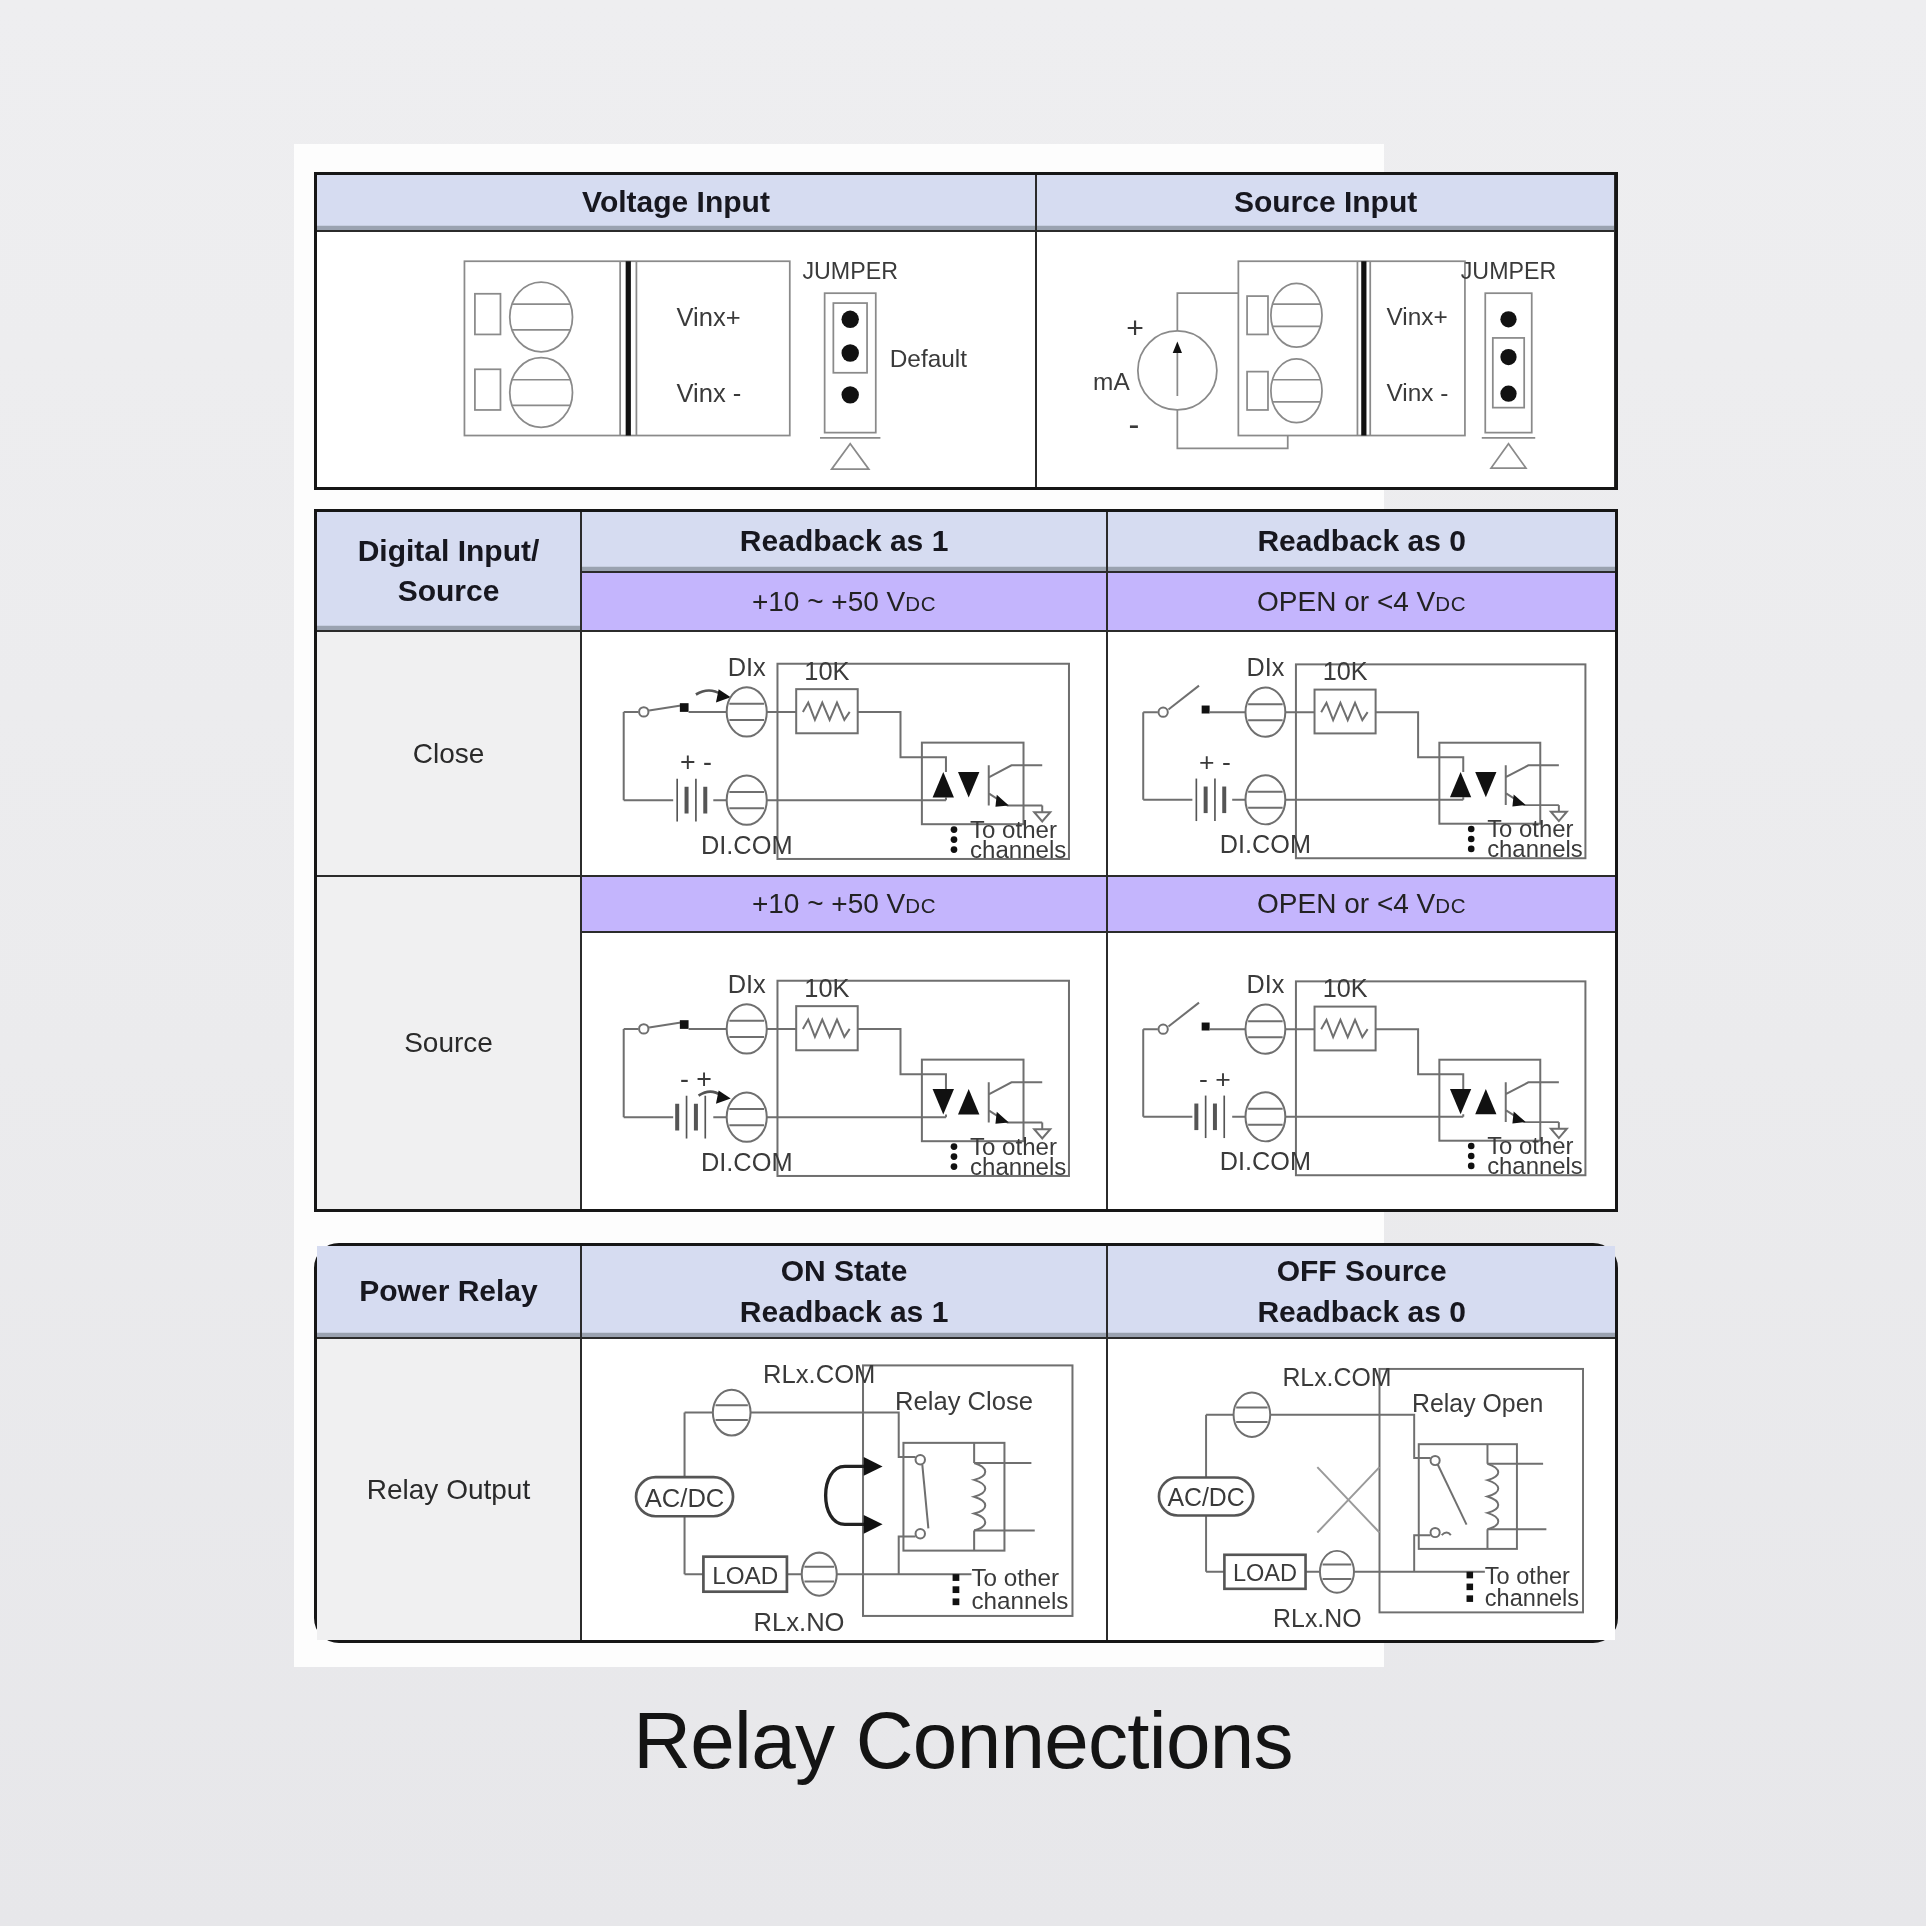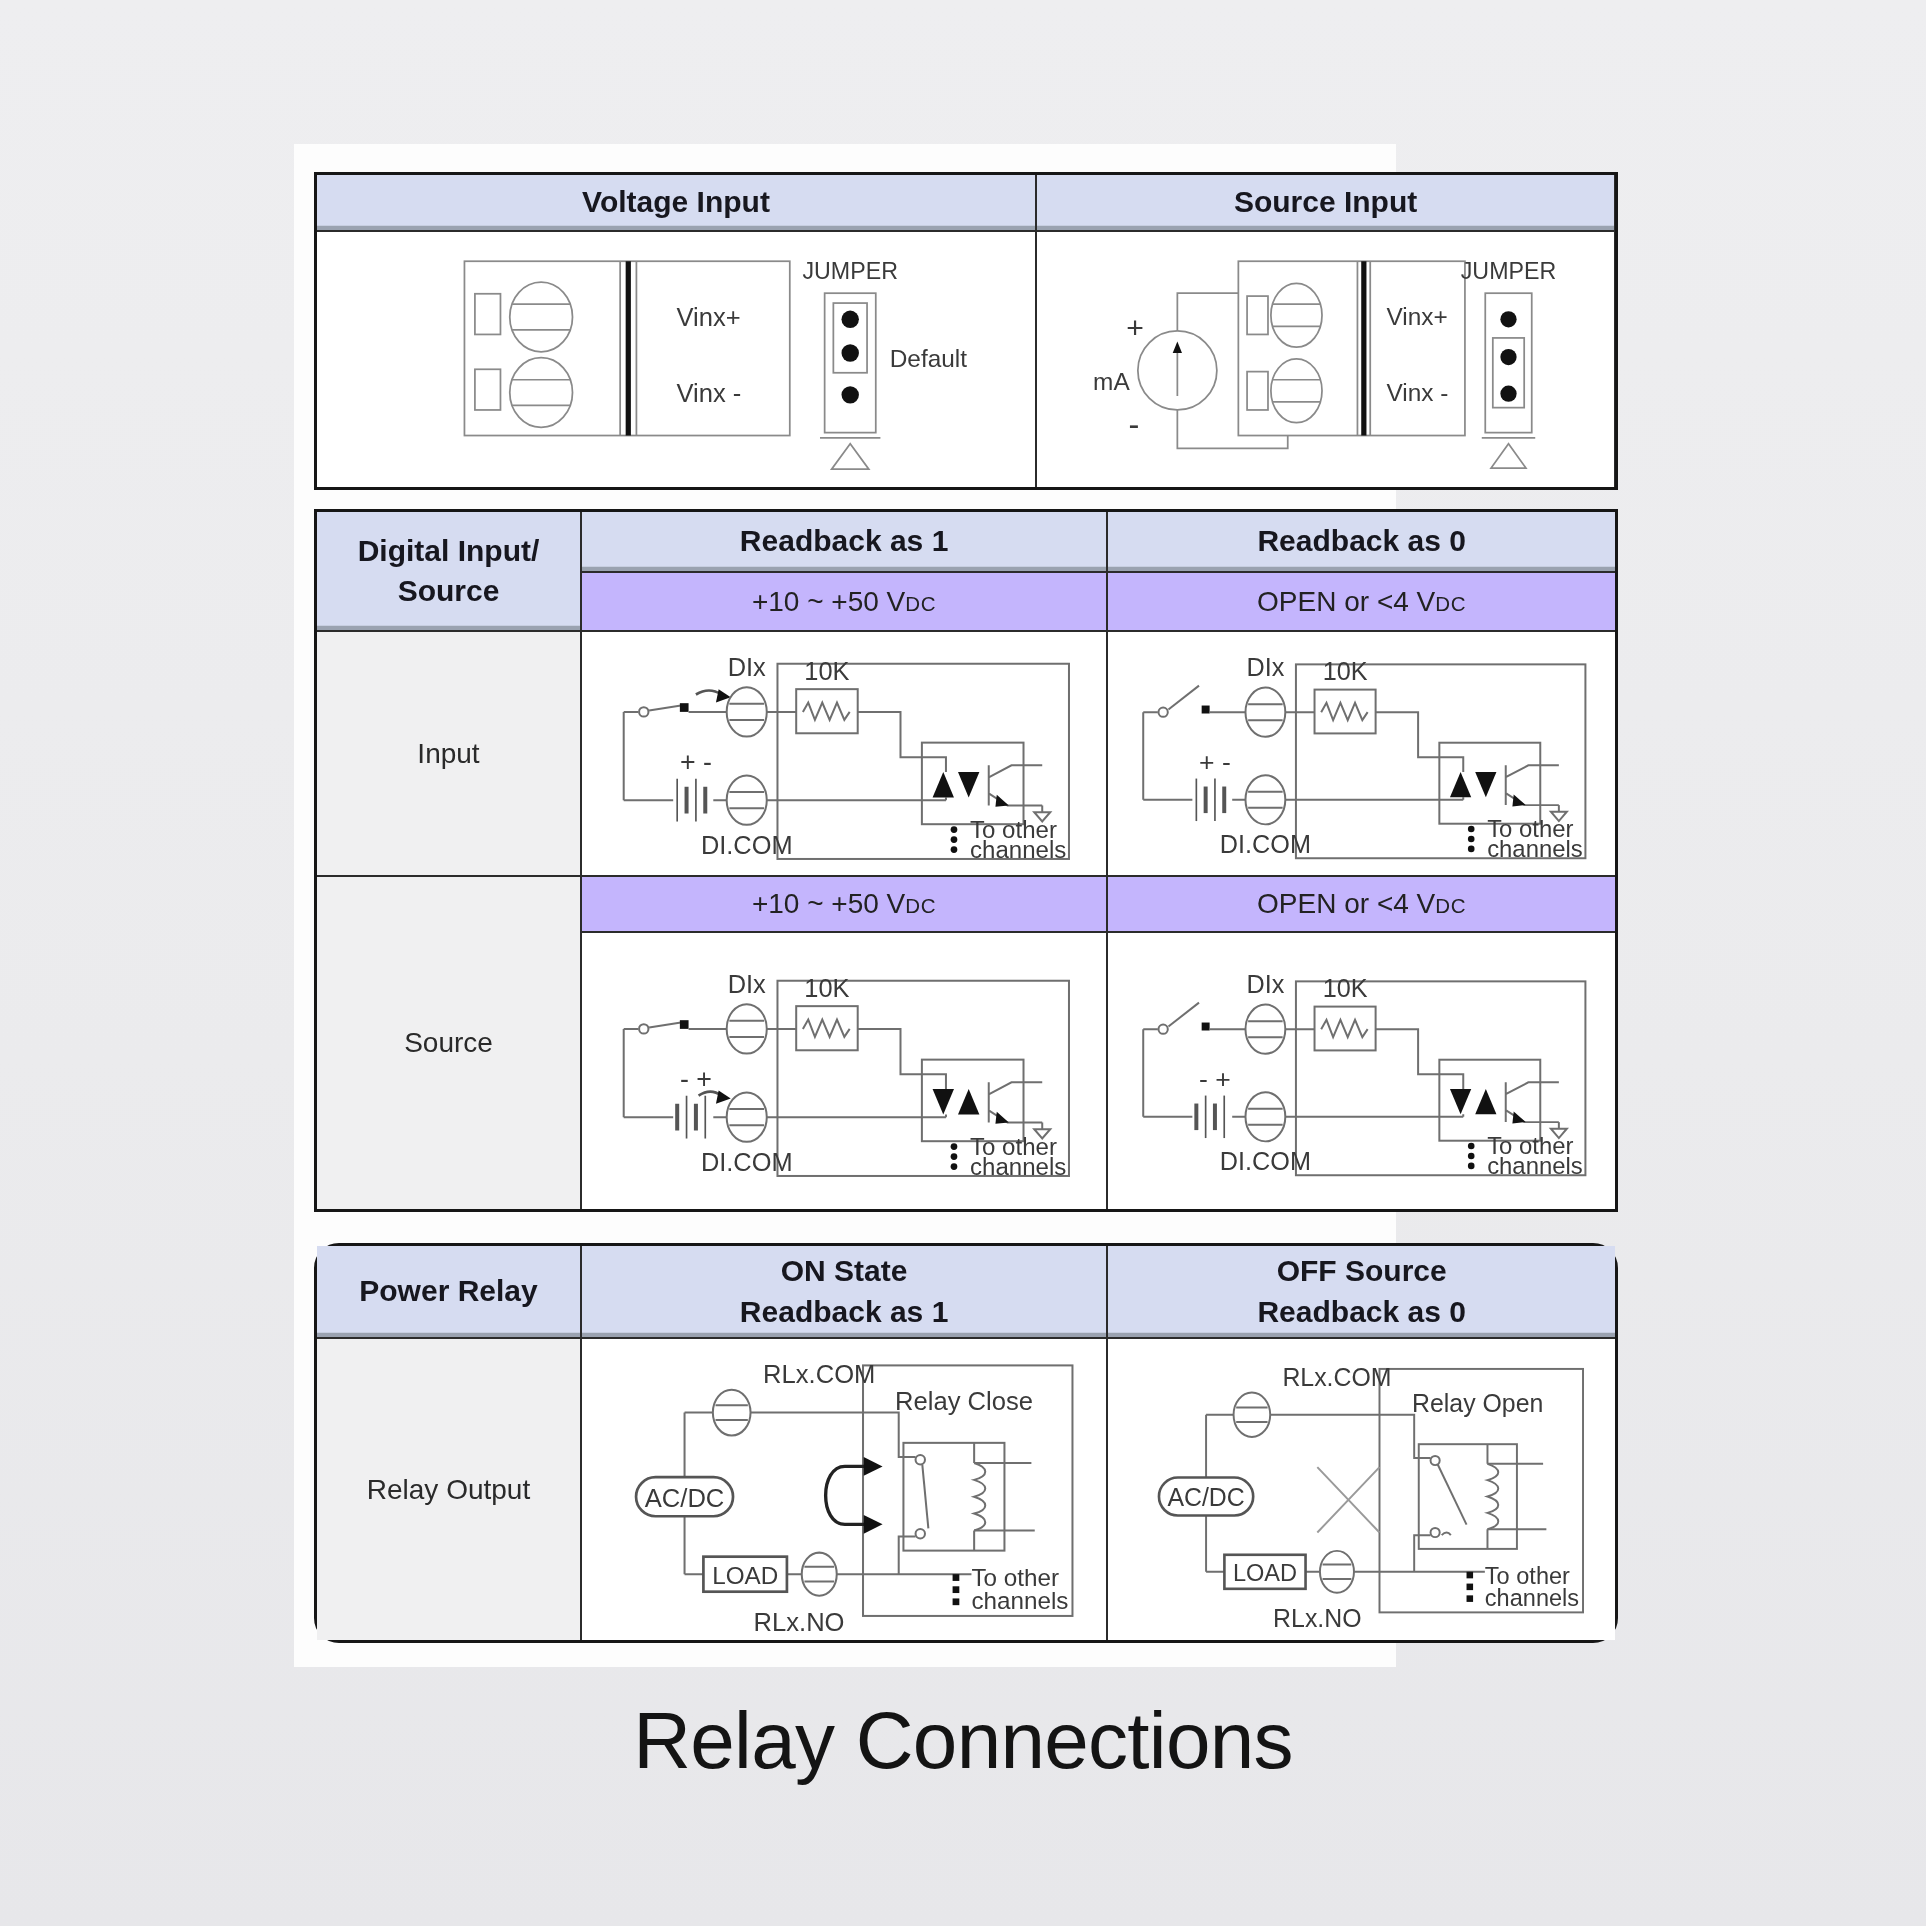--- a/index.html
+++ b/index.html
@@ -5,21 +5,20 @@
   html,body{margin:0;padding:0;}
   body{
     width:1926px;height:1926px;overflow:hidden;
     background:linear-gradient(180deg,#eeeef0 0%,#ebebed 55%,#e7e7ea 100%);
     font-family:"Liberation Sans","DejaVu Sans",sans-serif;
     position:relative;
   }
   .panel{
     position:absolute;left:294px;top:144px;width:1090px;height:1523px;
     background:#fdfdfd;
-    padding-left:12px;
   }
   .tbl{
     position:absolute;left:20px;display:grid;gap:2.1px;
     background:#2b2b2b;border:3.5px solid #161616;box-sizing:content-box;
   }
   .t1{top:28px;width:1298px;grid-template-columns:718px 577px;grid-template-rows:55px 255px;}
   .t2{top:365px;width:1298px;grid-template-columns:263px 524px 507px;grid-template-rows:59px 57px 243px 54px 276px;}
   .t3{top:1099px;width:1298px;grid-template-columns:263px 524px 507px;grid-template-rows:91px 301px;border-radius:25px;}
   .cell{display:flex;align-items:center;justify-content:center;background:#fff;overflow:hidden;}
   .blue{background:#d6dcf1;box-shadow:inset 0 -4.2px 0 #9aa2b0;}
@@ -144,21 +143,21 @@
     </div>
 
     <div class="cell graysub" style="grid-column:2;grid-row:2;">
       <span class="subtext"><span>+10 ~ +50 V</span><span class="unit">DC</span></span>
     </div>
     <div class="cell graysub" style="grid-column:3;grid-row:2;">
       <span class="subtext"><span>OPEN or &lt;4 V</span><span class="unit">DC</span></span>
     </div>
 
     <div class="cell graylab" style="grid-column:1;grid-row:3;">
-      <span class="labtext">Input</span>
+      <span class="labtext">Close</span>
     </div>
 
     <div class="cell" style="grid-column:2;grid-row:3;">
       <svg width="502" height="234" viewBox="0 0 735 350">
         <rect class="wire" x="268" y="40" width="436" height="292"></rect>
         <g>
           <circle class="wire" cx="68" cy="112" r="7" fill="#fff"></circle>
           <path class="wire" d="M76,110 L126,102"></path>
           <rect class="ink" x="122" y="99" width="13" height="13"></rect>
         </g>

